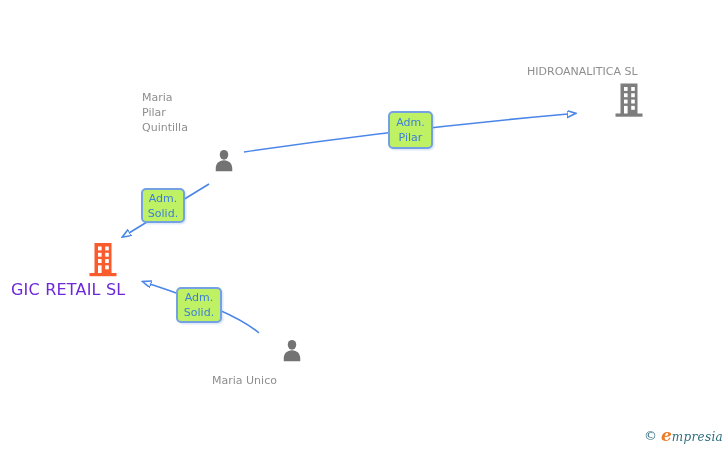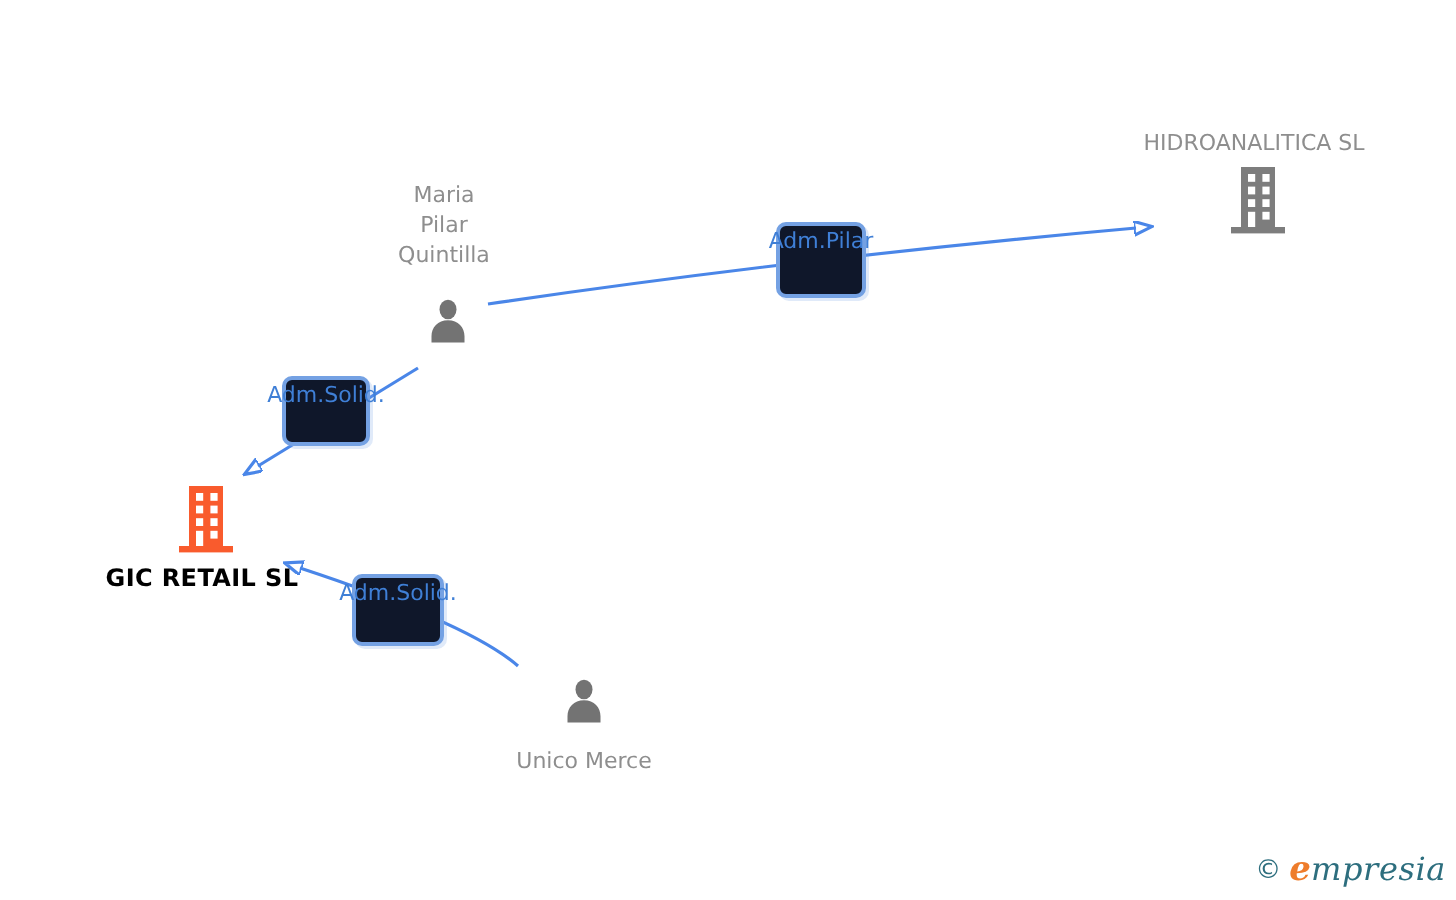--- a/index.html
+++ b/index.html
@@ -3,43 +3,43 @@
 <meta charset="utf-8">
 <style>
   html,body{margin:0;padding:0;background:#fff;}
   .canvas{
     position:relative;width:728px;height:450px;background:#ffffff;overflow:hidden;
     font-family:"DejaVu Sans","Liberation Sans",sans-serif;
   }
   .edges{position:absolute;left:0;top:0;width:728px;height:450px;z-index:0;}
   .edges path{fill:none;stroke:#4a86e8;stroke-width:1.6;}
   .node-label{
-    position:absolute;z-index:1;text-align:center;
+    position:absolute;z-index:1;
     font-size:11px;line-height:15px;color:#8e8e8e;
   }
-  .node-label.highlight{color:#000000;font-weight:700;font-size:12px;letter-spacing:.2px;}
+  .node-label.highlight{color:#6d28d9;font-weight:400;font-size:16px;letter-spacing:.2px;}
   .node-icon{position:absolute;z-index:1;}
   .person-icon svg{display:block;fill:#737373;}
   .company-icon svg{display:block;}
   .company-icon.gray svg{fill:#7d7d7d;}
   .company-icon.orange svg{fill:#f95b2d;}
   .edge-box{
     position:absolute;z-index:2;box-sizing:border-box;
-    background:#0f172a;border:2px solid #74a1e3;border-radius:5px;
+    background:#bef264;border:2px solid #74a1e3;border-radius:5px;
     box-shadow:1.5px 1.5px 0 rgba(116,161,227,.22);
     color:#3f7fd6;font-size:11px;line-height:15px;text-align:center;
-    display:flex;flex-direction:row;justify-content:center;
+    display:flex;flex-direction:column;justify-content:center;
   }
   .watermark{
     position:absolute;right:5px;top:425px;z-index:3;white-space:nowrap;
     font-family:"DejaVu Serif","Liberation Serif",serif;
   }
   .watermark .copy{color:#2d6e7e;font-size:13px;font-family:"DejaVu Sans",sans-serif;vertical-align:1px;margin-right:4px;}
   .watermark .brand-e{color:#ee7c2b;font-style:italic;font-weight:700;font-size:17px;}
-  .watermark .brand-rest{color:#2d6e7e;font-style:italic;font-size:16px;letter-spacing:.3px;}
+  .watermark .brand-rest{color:#2d6e7e;font-style:italic;font-size:12px;letter-spacing:.3px;}
 </style>
 </head>
 <body>
 
 <div class="canvas">
 
   <svg class="edges" viewBox="0 0 728 450">
     <defs>
       <marker id="arw" markerWidth="10" markerHeight="8" refX="1" refY="3.5" orient="auto" markerUnits="userSpaceOnUse">
         <path d="M0,0 L9,3.5 L0,7 Z" fill="#4a86e8" stroke="none"></path>
@@ -102,21 +102,21 @@
     <div>GIC RETAIL SL</div>
   </div>
 
   <div class="node-icon person-icon" style="left:277px;top:336px;">
     <svg width="30" height="30" viewBox="0 0 24 24">
       <ellipse cx="12" cy="7" rx="3.4" ry="3.9"></ellipse>
       <path d="M12,11.3 c-4.1,0 -6.6,2.9 -6.6,6.4 V20.2 h13.2 v-2.5 c0,-3.5 -2.5,-6.4 -6.6,-6.4 z"></path>
     </svg>
   </div>
   <div class="node-label" style="left:212px;top:373px;width:160px;">
-    <div>Unico Merce</div>
+    <div>Maria Unico</div>
   </div>
 
   <div class="edge-box" style="left:388px;top:111px;width:45px;height:38px;">
     <div>Adm.</div>
     <div>Pilar</div>
   </div>
   <div class="edge-box" style="left:141px;top:188px;width:44px;height:35px;">
     <div>Adm.</div>
     <div>Solid.</div>
   </div>

